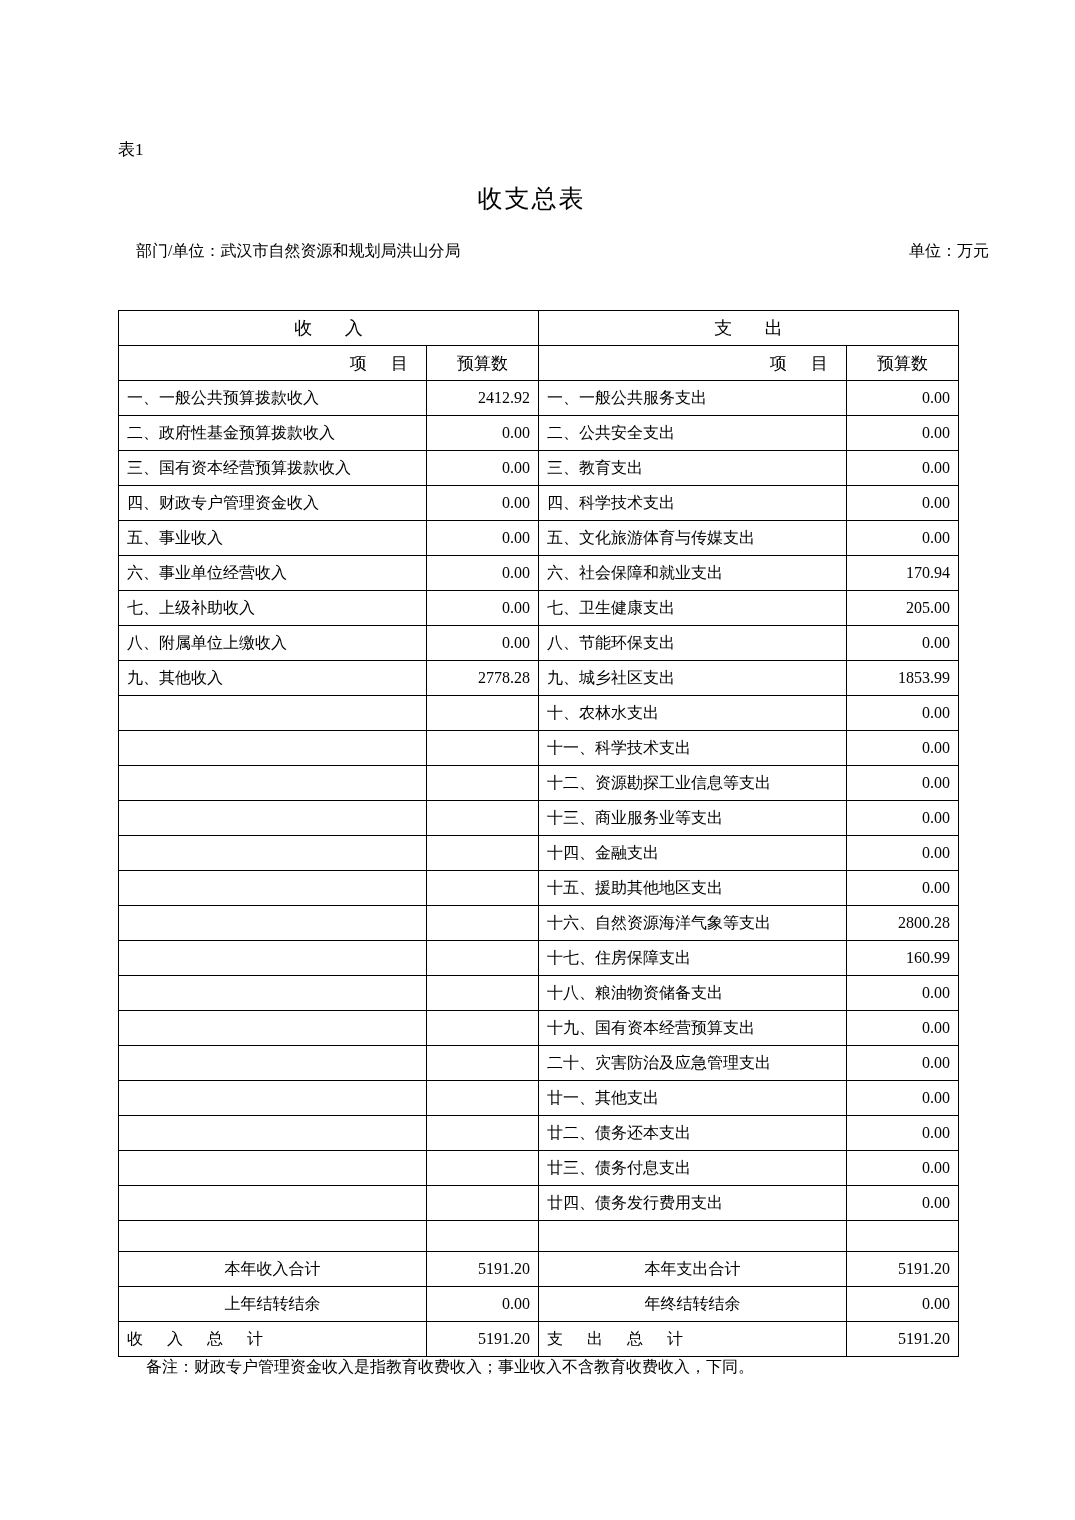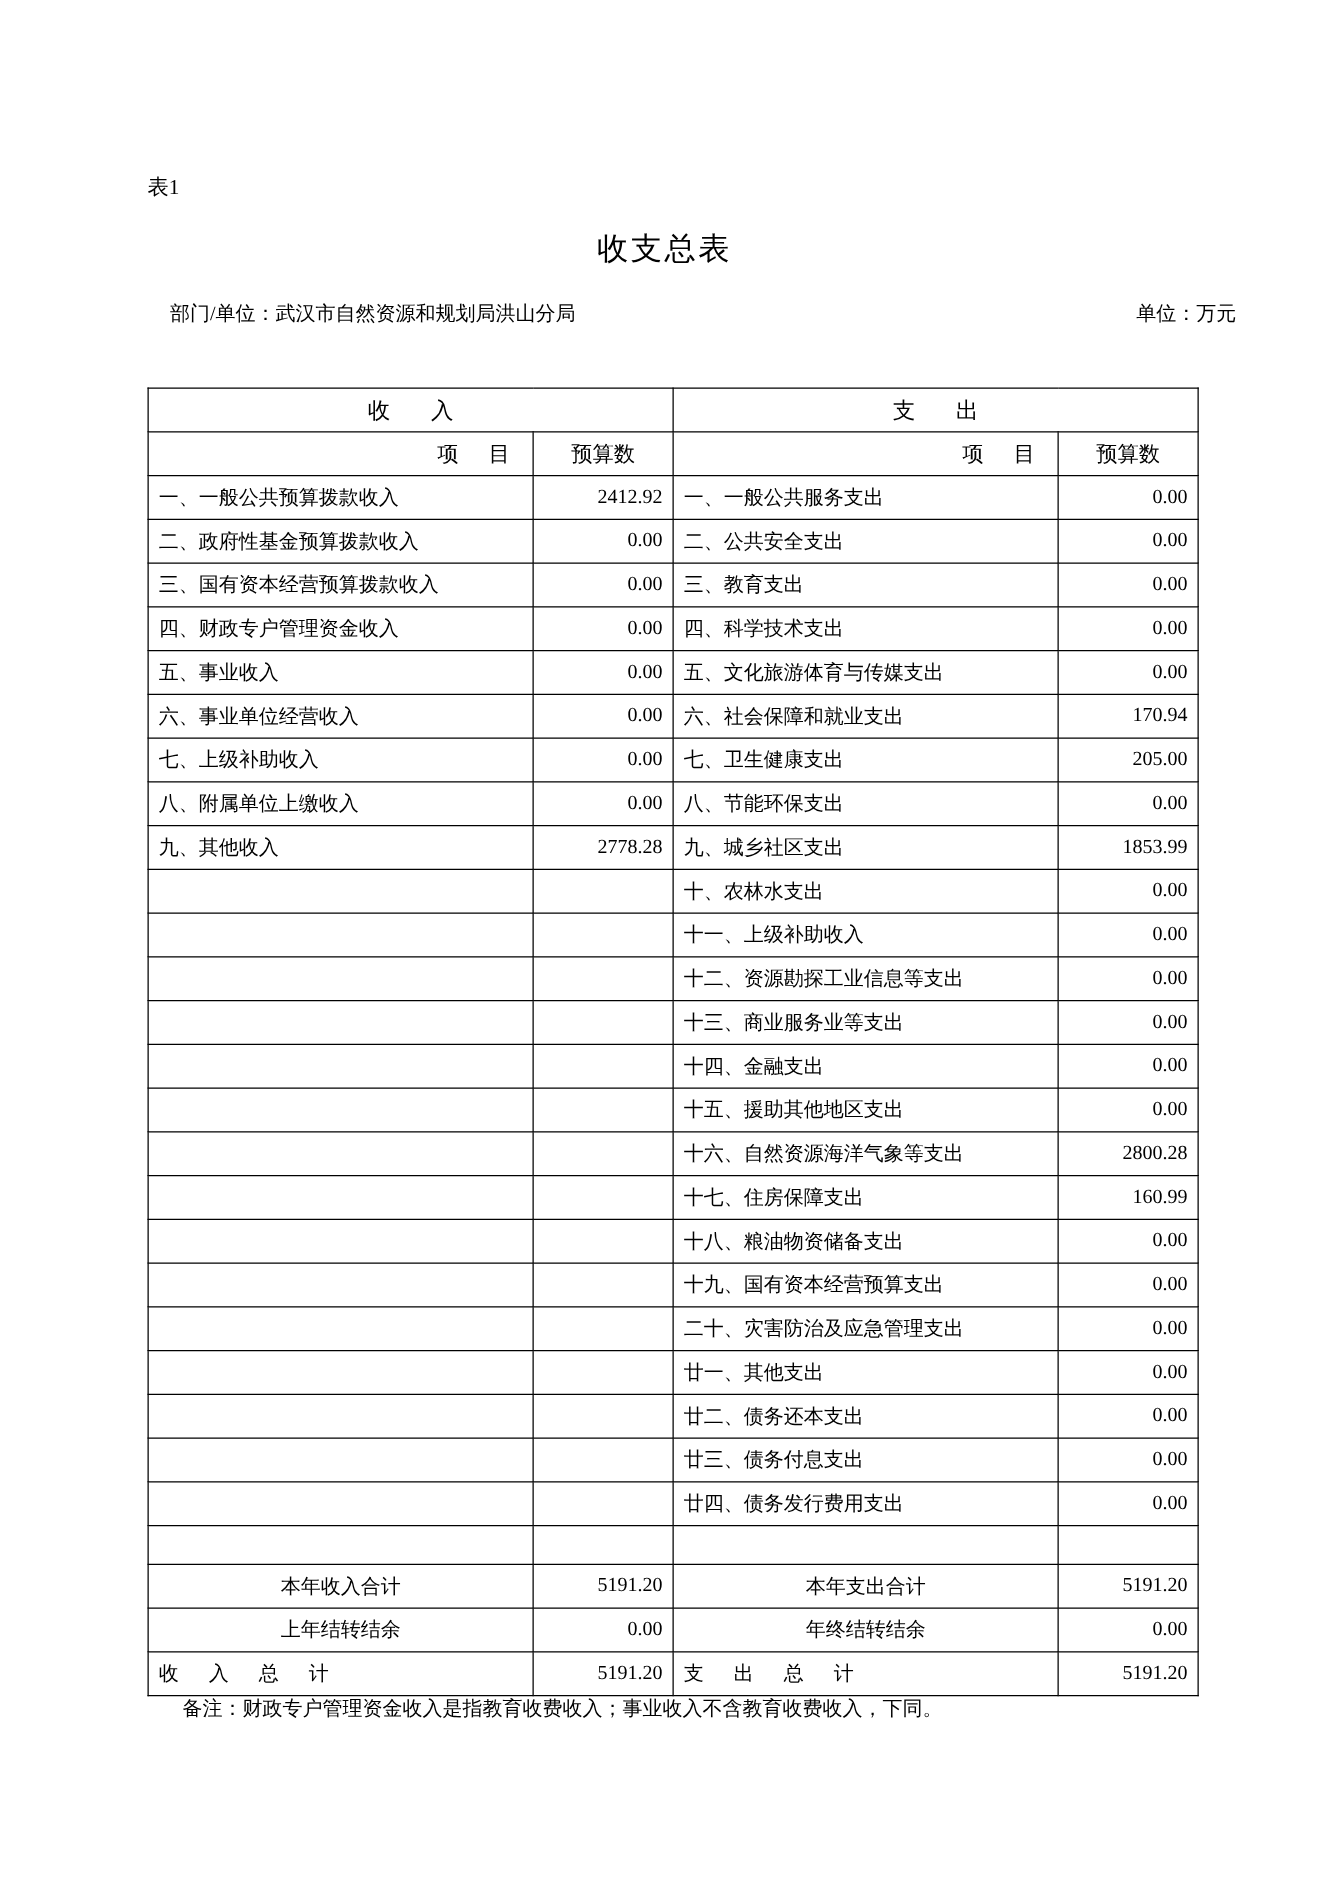--- a/index.html
+++ b/index.html
@@ -195,21 +195,21 @@
       </tr>
       <tr>
         <td class="item blank"></td>
         <td class="num blank"></td>
         <td class="item">十、农林水支出</td>
         <td class="num">0.00</td>
       </tr>
       <tr>
         <td class="item blank"></td>
         <td class="num blank"></td>
-        <td class="item">十一、上级补助收入</td>
+        <td class="item">十一、科学技术支出</td>
         <td class="num">0.00</td>
       </tr>
       <tr>
         <td class="item blank"></td>
         <td class="num blank"></td>
         <td class="item">十二、资源勘探工业信息等支出</td>
         <td class="num">0.00</td>
       </tr>
       <tr>
         <td class="item blank"></td>

